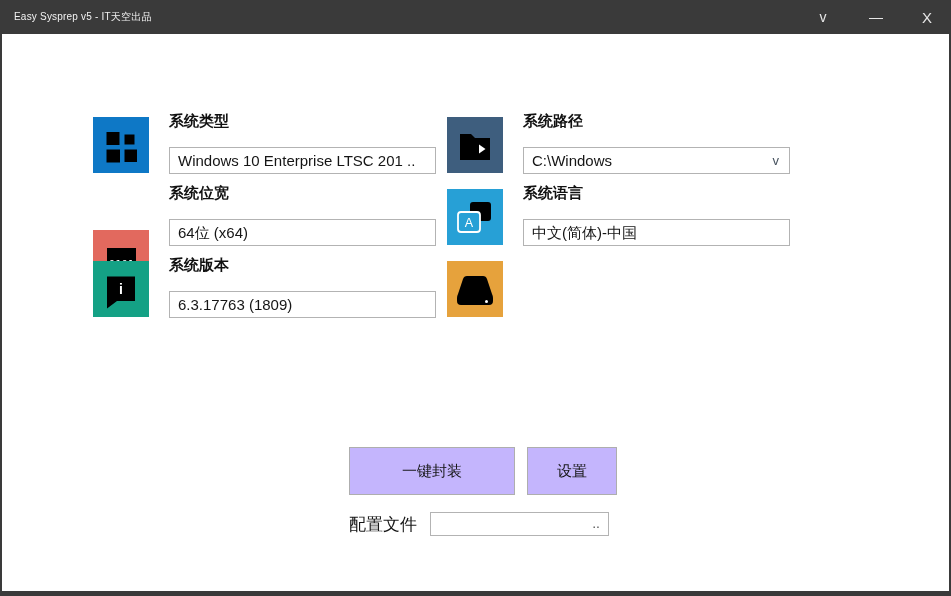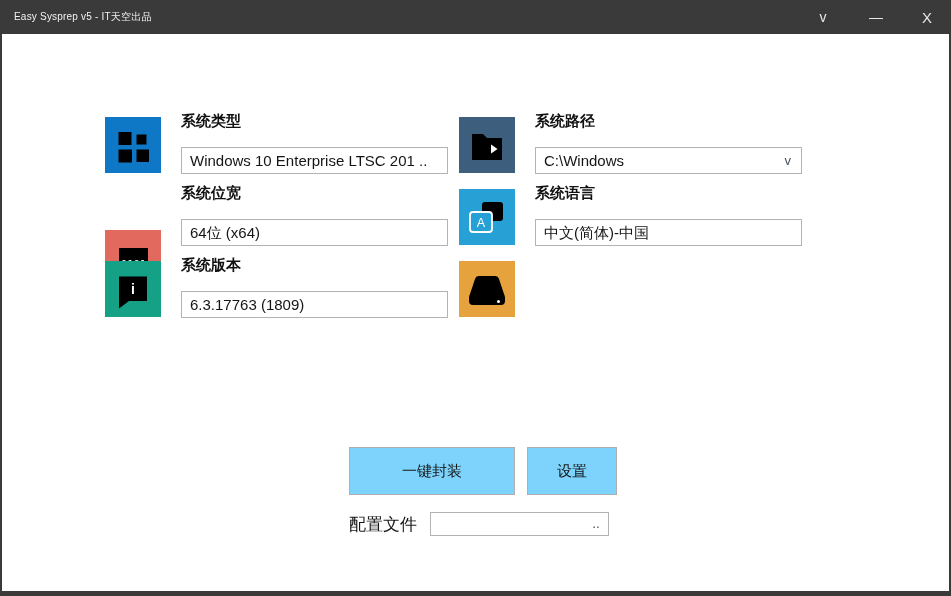--- a/index.html
+++ b/index.html
@@ -26,21 +26,21 @@
   .ctrl-dropdown{ left:806px; }
   .ctrl-min{ left:859px; }
   .ctrl-close{ left:910px; font-size:15px; }
 
   .content{
     position:absolute; top:34px; left:2px; right:2px; bottom:5px;
     background:#fff;
   }
 
   .fields{
-    position:absolute; left:103px; top:78px; 
+    position:absolute; left:91px; top:78px; 
     display:grid; grid-template-columns:343px 343px;
     column-gap:52px; row-gap:34px;gap:11px;
   }
   .field{ display:flex; height:61px; }
   .icon{
     width:56px; height:56px; margin-top:5px; flex:0 0 56px;
   }
   .icon svg{ display:block; width:56px; height:56px; }
   .field-text{ margin-left:20px; width:267px; }
   .field-label{
@@ -54,21 +54,21 @@
   }
   .combo-arrow{
     position:absolute; right:10px; top:0; line-height:25px;
     font-size:13px; color:#46525e;
   }
 
   .actions{
     position:absolute; left:347px; top:413px; display:flex; gap:12px;
   }
   .btn{
-    height:48px; background:#7dd3fc; border:1px solid #aeaeae;
+    height:48px; background:#c4b5fd; border:1px solid #aeaeae;
     font-size:15px; color:#151515; font-family:inherit;
     display:flex; align-items:center; justify-content:center; cursor:default;
   }
   .btn-package{ width:166px; }
   .btn-settings{ width:90px; }
 
   .config-row{
     position:absolute; left:347px; top:478px;
     display:flex; align-items:center;
   }

